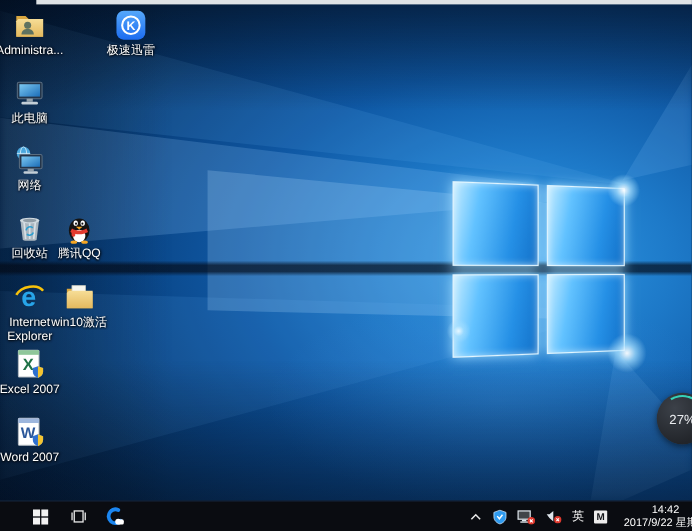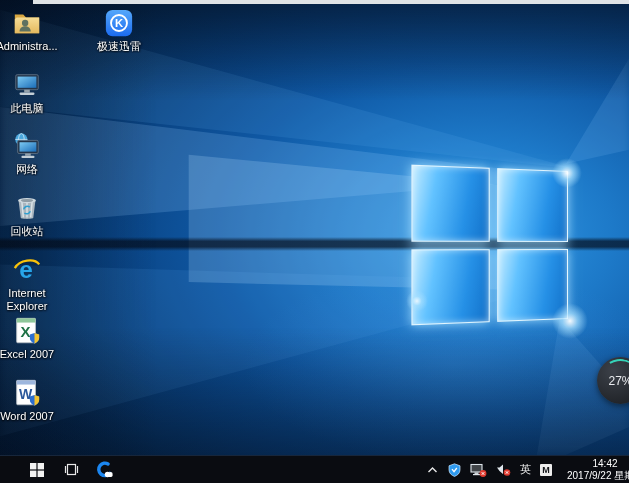--- a/index.html
+++ b/index.html
@@ -183,29 +183,53 @@
     <svg class="icon-art" viewBox="0 0 32 32">
       <path d="M7 8l2.3 18.5c.2 1.6 13.2 1.6 13.4 0L25 8z" fill="#aab6bf"></path>
       <path d="M10.5 9l1.6 17M16 9.5V26M21.5 9l-1.6 17" stroke="#d9e1e6" stroke-width="1.6" fill="none"></path>
       <ellipse cx="16" cy="8" rx="9.5" ry="2.8" fill="#cfd9df"></ellipse>
       <ellipse cx="16" cy="8" rx="6.5" ry="1.7" fill="#8f9ca5"></ellipse>
       <path d="M12.5 17.5a4 4 0 016.5-2.5M19.5 19.5a4 4 0 01-6.3 1.8" stroke="#2e9fd0" stroke-width="1.6" fill="none"></path>
     </svg>
     <div class="icon-label nowrap">回收站</div>
   </div>
 
+  <div class="icon-cell" style="left:40px;top:193px">
+    <svg class="icon-art" viewBox="0 0 32 32">
+      <ellipse cx="16" cy="17.5" rx="10" ry="11.5" fill="#141414"></ellipse>
+      <ellipse cx="12.6" cy="10.5" rx="2.1" ry="2.6" fill="#fff"></ellipse>
+      <ellipse cx="19.4" cy="10.5" rx="2.1" ry="2.6" fill="#fff"></ellipse>
+      <circle cx="12.9" cy="11" r="1" fill="#111"></circle>
+      <circle cx="19.1" cy="11" r="1" fill="#111"></circle>
+      <polygon points="12.8,14 19.2,14 16,16.6" fill="#f6a623"></polygon>
+      <ellipse cx="16" cy="23" rx="6" ry="6" fill="#fff"></ellipse>
+      <path d="M9 15.8c4.2 2.6 9.8 2.6 14 0l1.6 3.2c-5.2 3.1-12 3.1-17.2 0z" fill="#e33b30"></path>
+      <rect x="8.6" y="17.5" width="3.6" height="6.2" rx="1.6" fill="#e33b30"></rect>
+      <ellipse cx="10.8" cy="29" rx="3.2" ry="1.6" fill="#f6a623"></ellipse>
+      <ellipse cx="21.2" cy="29" rx="3.2" ry="1.6" fill="#f6a623"></ellipse>
+    </svg>
+    <div class="icon-label nowrap">腾讯QQ</div>
+  </div>
 
   <div class="icon-cell" style="left:-5px;top:255px">
     <svg class="icon-art" viewBox="0 0 32 32">
       <text x="15" y="25" font-size="26" font-weight="bold" fill="#27a5e9" text-anchor="middle">e</text>
       <path d="M3 14C8 5 24 3 29 10" stroke="#f8c20a" stroke-width="2.4" fill="none"></path>
     </svg>
     <div class="icon-label">Internet Explorer</div>
   </div>
 
+  <div class="icon-cell" style="left:40px;top:255px">
+    <svg class="icon-art" viewBox="0 0 32 32">
+      <path d="M4 8h10l3 3h12v16H4z" fill="#d9a741"></path>
+      <rect x="9" y="5" width="13" height="8" fill="#f7f7f0" stroke="#cfcfc2" stroke-width=".8"></rect>
+      <path d="M4 27V12l2-2h23v17z" fill="url(#gFolder)"></path>
+    </svg>
+    <div class="icon-label nowrap">win10激活</div>
+  </div>
 
   <div class="icon-cell" style="left:-5px;top:316px">
     <svg class="icon-art" viewBox="0 0 32 32">
       <rect x="5" y="2.5" width="20" height="26" rx="1" fill="#fff" stroke="#b7bec4" stroke-width="1"></rect>
       <rect x="5" y="2.5" width="20" height="4.5" fill="#8fc79a"></rect>
       <text x="14.5" y="22" font-size="16" font-weight="bold" fill="#1f7246" text-anchor="middle">X</text>
       <path d="M24 18l5 1.8v3.4c0 3-2 5-5 6.3-3-1.3-5-3.3-5-6.3v-3.4z" fill="#2d6fd0"></path>
       <path d="M24 18l5 1.8v3.4c0 3-2 5-5 6.3z" fill="#f4c430"></path>
     </svg>
     <div class="icon-label nowrap">Excel 2007</div>

